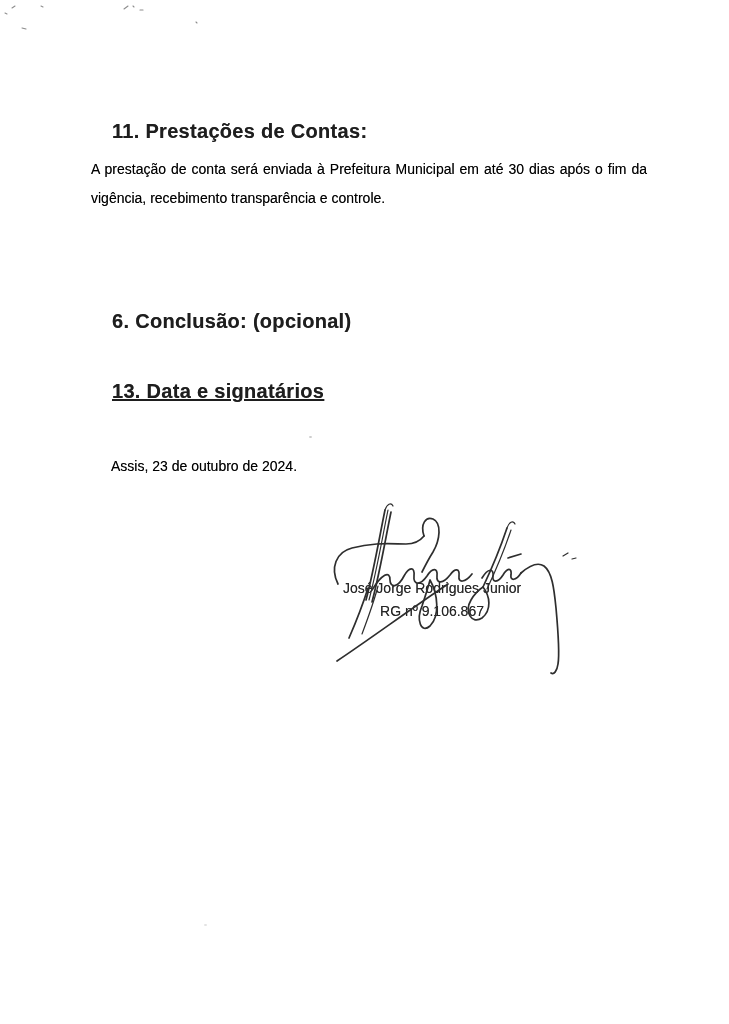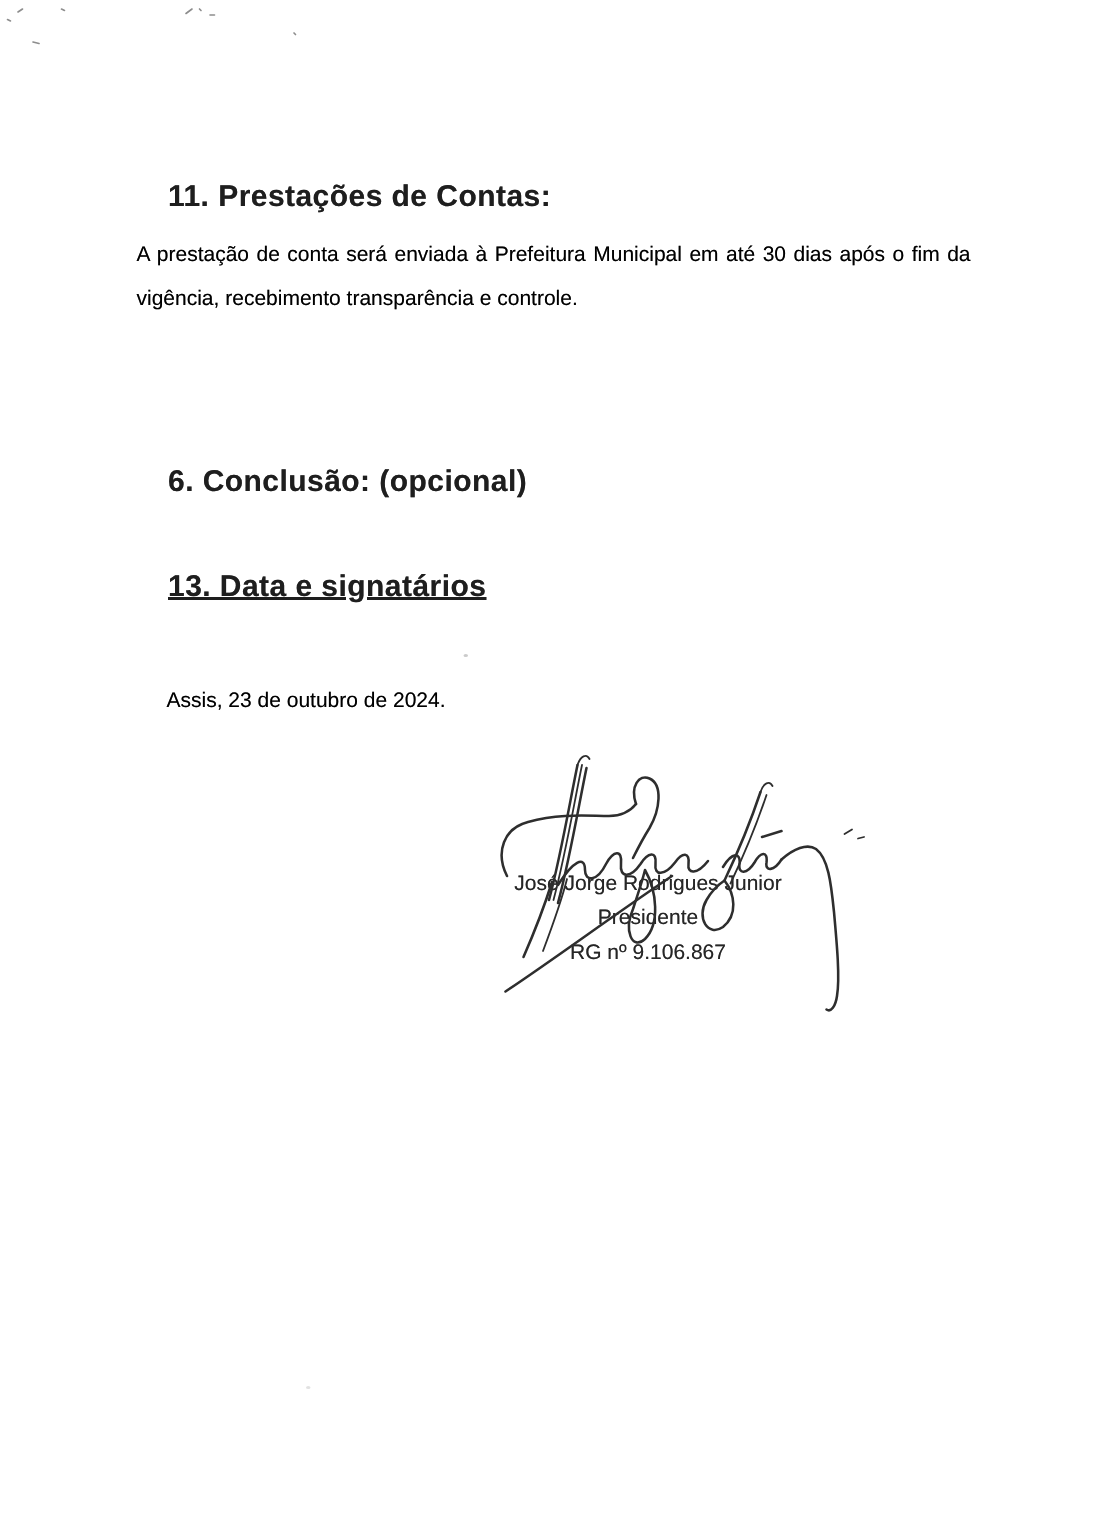--- a/index.html
+++ b/index.html
@@ -96,21 +96,20 @@
 
 
   <div class="abs heading" style="left:112px; top:313px;">6. Conclusão: (opcional)</div>
 
   <div class="abs heading" style="left:112px; top:383px;text-decoration:underline;">13. Data e signatários</div>
 
   <div class="abs body-text" style="left:91px; top:456px; line-height:20px;margin-left:20px;">Assis, 23 de outubro de 2024.</div>
 
   <div class="abs sig-block" style="left:320px; top:577px;">
     <div>José Jorge Rodrigues Junior</div>
-    <div>Presidente</div>
     <div>RG nº 9.106.867</div>
   </div>
 
   <svg class="ink" style="left:330px; top:496px;" width="250" height="190" viewBox="0 0 250 190">
 
     <path d="M 8 88 C 0 72, 6 56, 22 52 C 44 46, 62 48, 76 48 C 84 48, 90 45, 94 40"></path>
 
     <path d="M 55 14 C 50 38, 44 74, 36 104"></path>
     <path d="M 61 16 C 56 40, 50 76, 42 106"></path>
     <path class="thin" d="M 58 14 C 53 38, 47 74, 39 104"></path>

